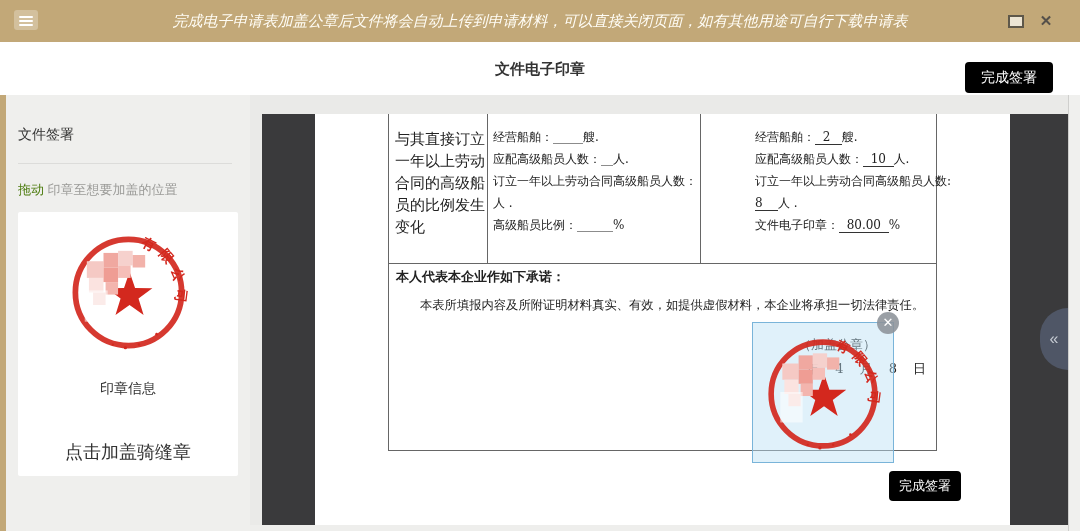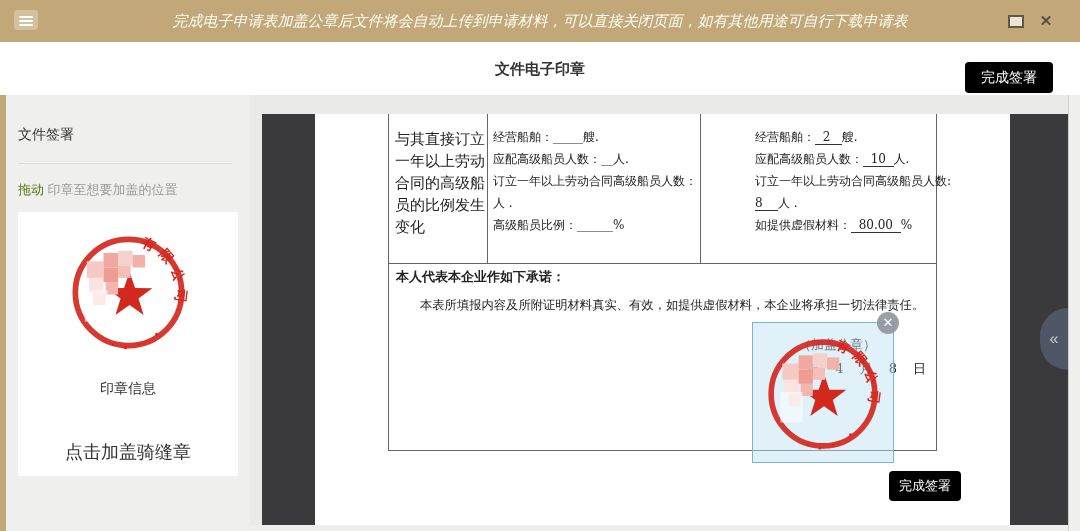--- a/index.html
+++ b/index.html
@@ -155,21 +155,21 @@
       <div class="doc-line"><span>应配高级船员人数：__人.</span></div>
       <div class="doc-line"><span>订立一年以上劳动合同高级船员人数：</span></div>
       <div class="doc-line"><span>人 .</span></div>
       <div class="doc-line"><span>高级船员比例：______%</span></div>
     </div>
   <div class="abs doc form-lines filled-cell">
       <div class="doc-line"><span>经营船舶：</span><span class="u">  2   </span><span>艘.</span></div>
       <div class="doc-line"><span>应配高级船员人数：</span><span class="u">  10  </span><span>人.</span></div>
       <div class="doc-line"><span>订立一年以上劳动合同高级船员人数:</span></div>
       <div class="doc-line"><span class="u">8    </span><span>人 .</span></div>
-      <div class="doc-line"><span>如提供虚假材料：</span><span class="u">  80.00  </span><span>%</span></div>
+      <div class="doc-line"><span>文件电子印章：</span><span class="u">  80.00  </span><span>%</span></div>
     </div>
 
   <div class="abs doc commit-body">本表所填报内容及所附证明材料真实、有效，如提供虚假材料，本企业将承担一切法律责任。</div>
   <div class="abs doc commit-head">本人代表本企业作如下承诺：</div>
   <div class="abs doc stamp-note">（加盖公章）</div>
   <div class="abs doc date-line">年 4 月 8 日</div>
 
   <div class="abs seal-box">
     <svg width="122" height="122">
         <use href="#seal-stamp"></use>

